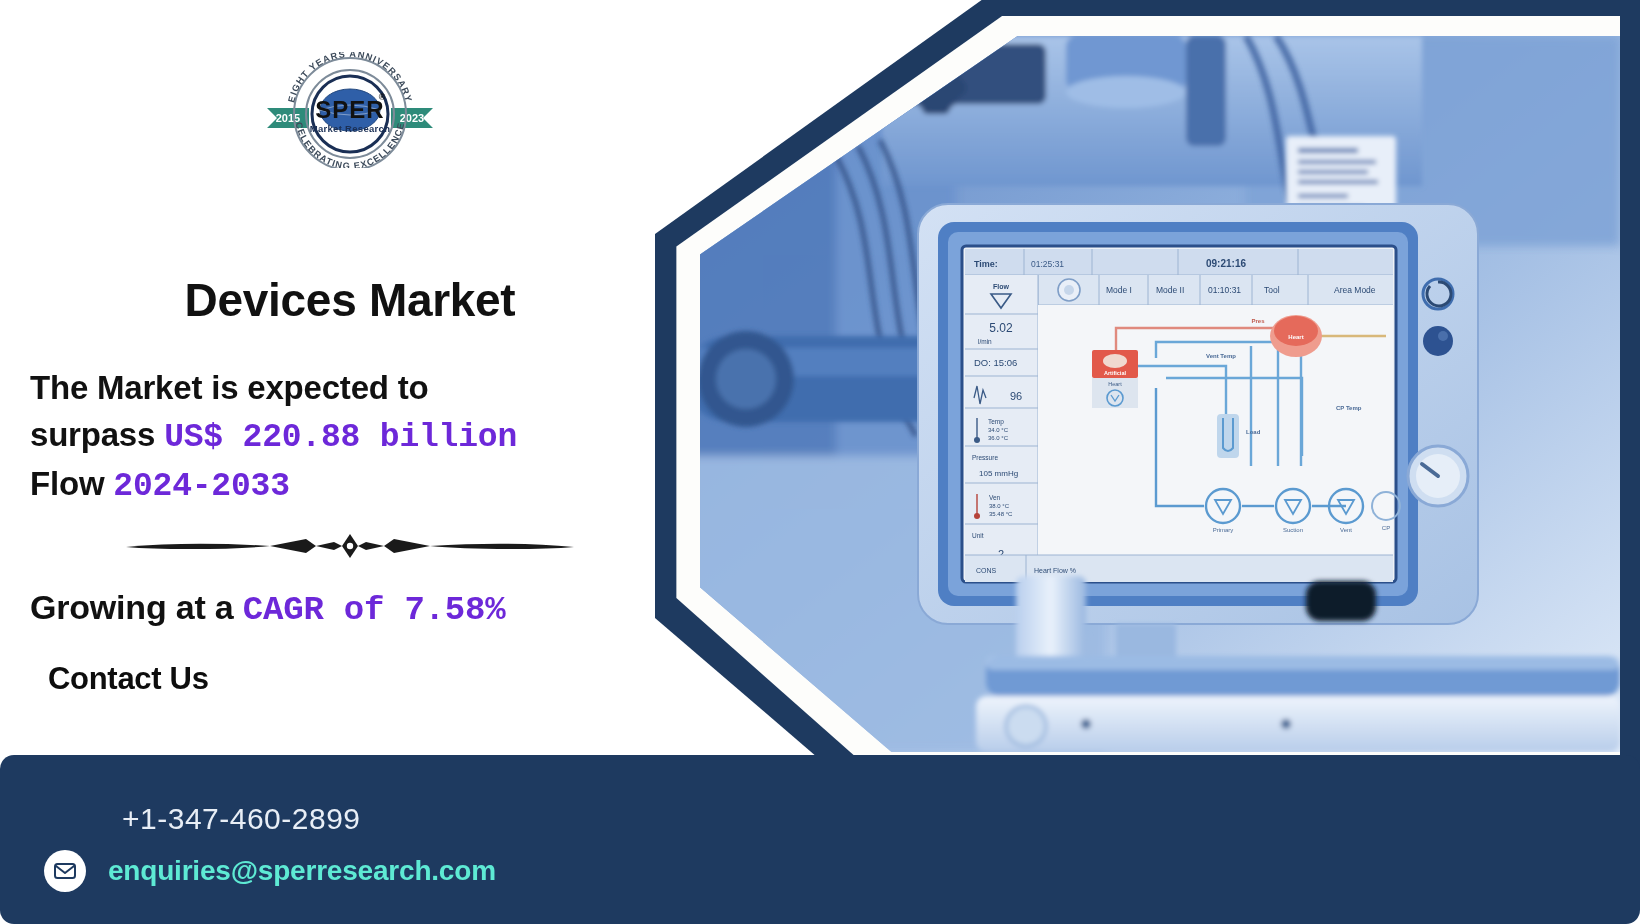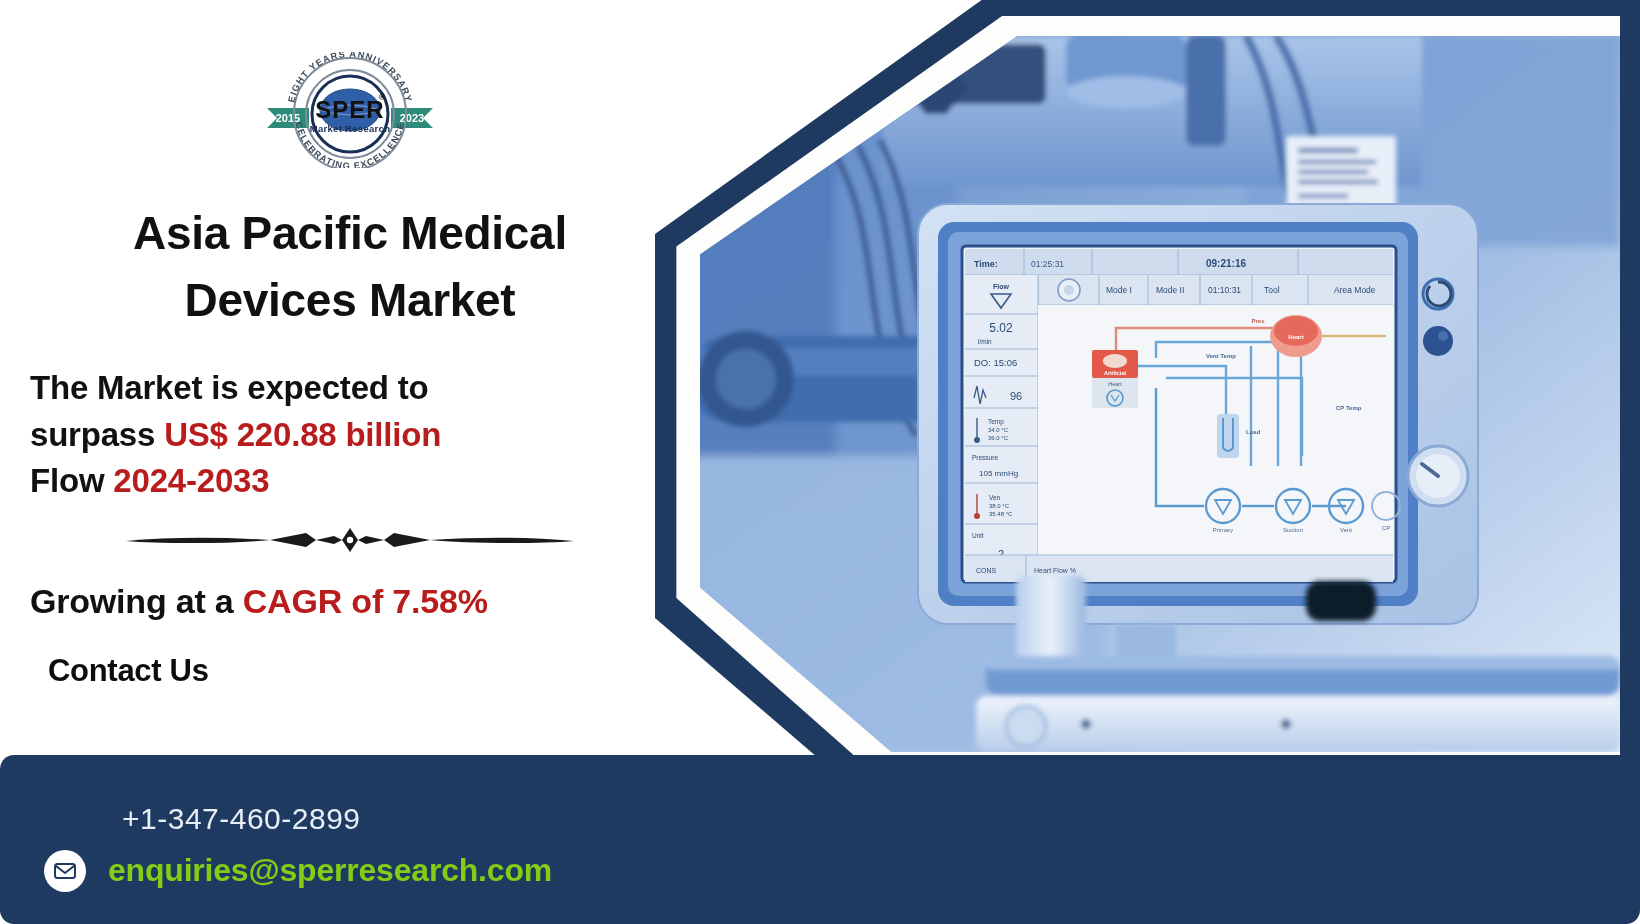--- a/index.html
+++ b/index.html
@@ -57,21 +57,21 @@
   
   .subhead {
     margin-top: 32px;
     width: 640px;
     font-size: 33px;
     font-weight: 700;
     color: #111111;
     line-height: 1.4;
     letter-spacing: -0.2px;
   }
-  .accent { color: #b91c1c; }
+  .accent { color: #6d28d9; font-family: Liberation Mono, monospace; }
 
   
   .divider {
     margin-top: 20px;
     width: 460px;
     height: 30px;
   }
   .divider svg { display: block; width: 100%; height: 100%; }
 
   
@@ -130,22 +130,22 @@
     margin-right: 22px;
   }
   .footer-icon svg { display: block; }
   .phone-text {
     color: #e8eef6;
     font-size: 30px;
     font-weight: 400;
     letter-spacing: 0.5px;
   }
   .email-text {
-    color: #84cc16;
-    font-size: 32px;
+    color: #5eead4;
+    font-size: 28px;
     font-weight: 700;
     letter-spacing: -0.2px;
     text-align: right;
   }
 
   
   .image-panel {
     position: absolute;
     right: 0;
     top: 0;
@@ -252,21 +252,21 @@
         <path d="M 55,58 Q 85,48 115,58" fill="none" stroke="#ffffff" stroke-width="0.8" opacity="0.5"></path>
         <path d="M 55,58 Q 85,68 115,58" fill="none" stroke="#ffffff" stroke-width="0.8" opacity="0.5"></path>
 
         <text x="85" y="66" font-family="Liberation Sans, sans-serif" font-size="24" font-weight="800" fill="#111111" text-anchor="middle" letter-spacing="1">SPER</text>
         <text x="117" y="48" font-family="Liberation Sans, sans-serif" font-size="9" font-weight="700" fill="#111111" text-anchor="middle">®</text>
         <text x="85" y="80" font-family="Liberation Sans, sans-serif" font-size="9.5" font-weight="700" fill="#1a2f55" text-anchor="middle" letter-spacing="0.3">Market Research</text>
       </svg>
     </div>
 
     <h1 class="headline">
-      <span>Asia Pacific Medical</span><br>
+      <br>
       <span>Devices Market</span>
     </h1>
 
     <div class="subhead">
       <span>The Market is expected to</span><br>
       <span>surpass </span><span class="accent">US$  220.88 billion</span><br>
       <span>Flow </span><span class="accent">2024-2033</span>
     </div>
 
     <div class="divider">

